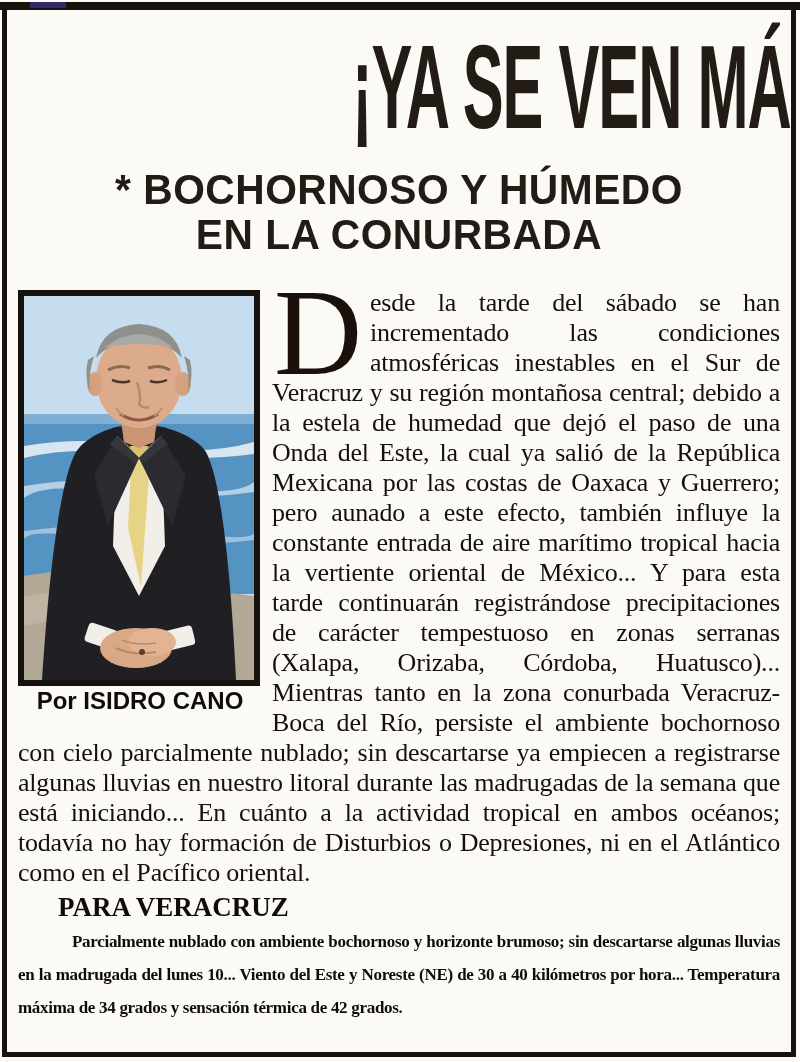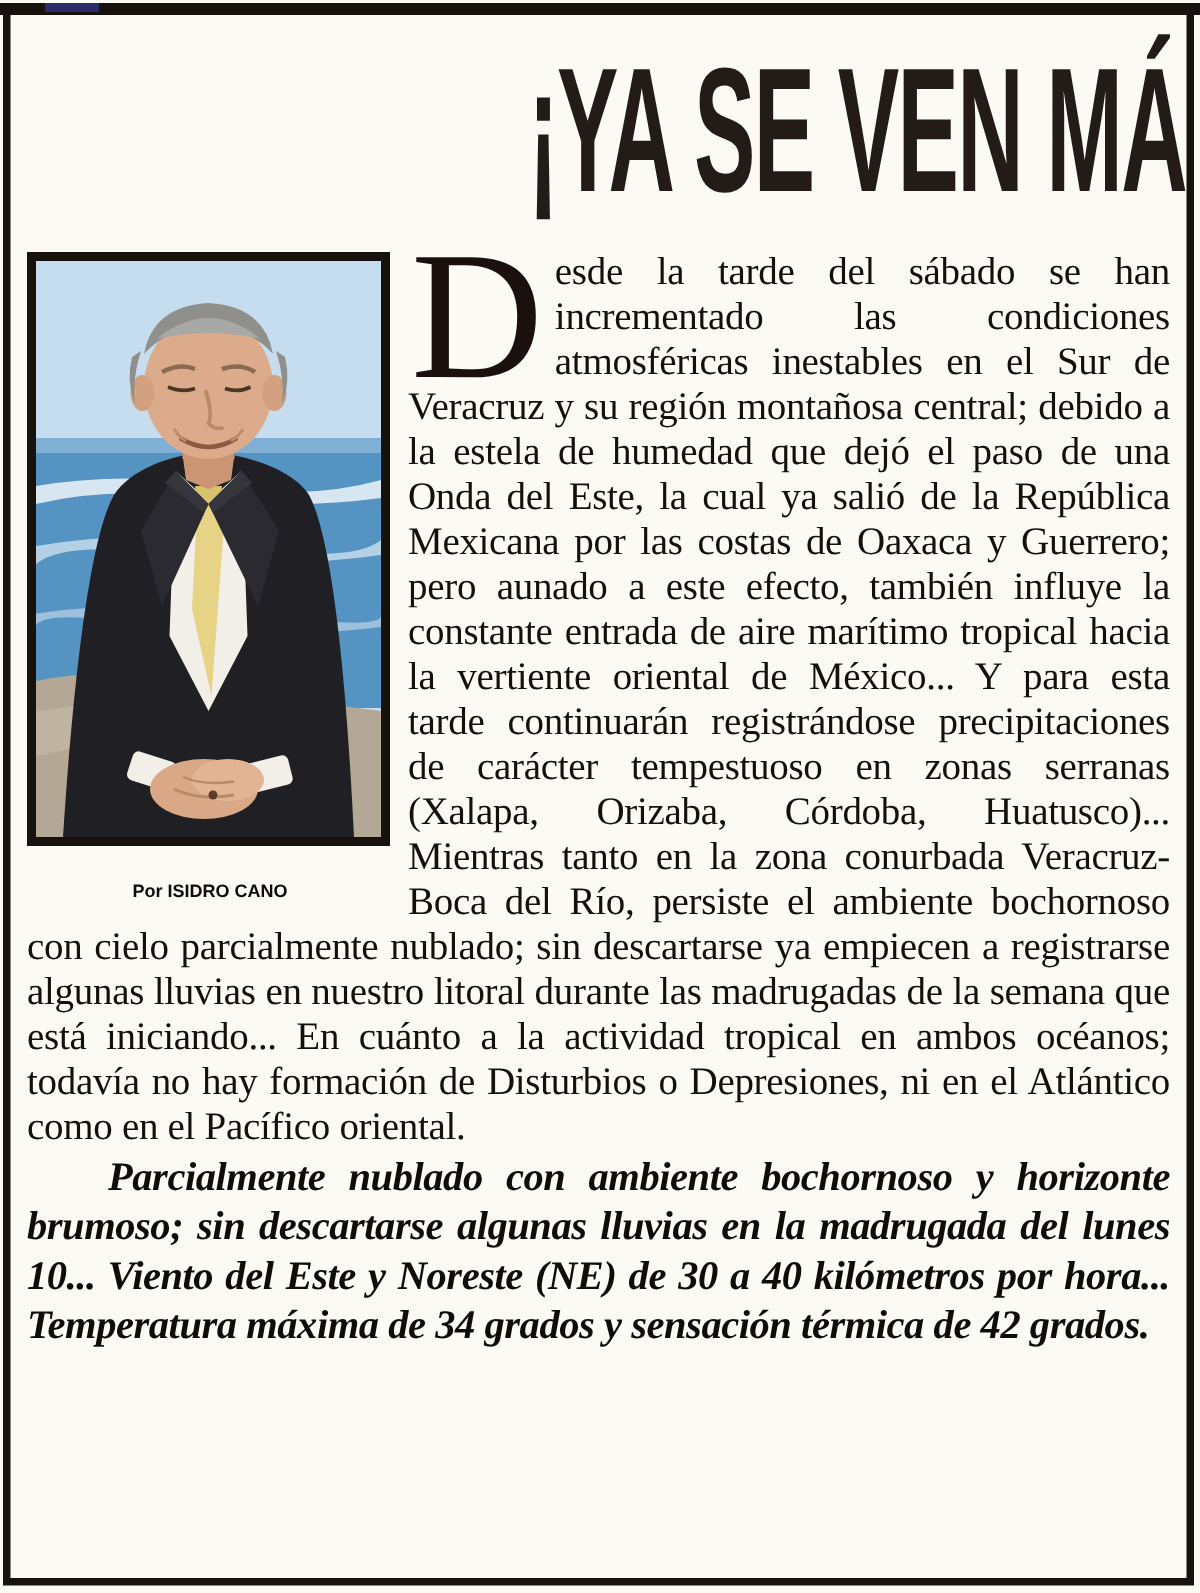--- a/index.html
+++ b/index.html
@@ -78,25 +78,25 @@
     margin: 2px 10px 2px 0;
   }
   .photo-box {
     border: 6px solid var(--frame, #17120e);
     width: 230px;
     height: 384px;
     background: var(--photo-sky, #c9dff0);
   }
   .photo-box svg { display: block; }
   .photo-caption {
-    margin-top: 19px;
+    margin-top: 3px;
     text-align: center;
     font-family: "Liberation Sans", sans-serif;
     font-weight: 700;
-    font-size: 12px;
+    font-size: 24px;
     line-height: 23px;
     color: #0f0c0a;
   }
 
   .body-text {
     margin: 0;
     font-size: 26px;
     line-height: 30px;
     text-align: justify;
     letter-spacing: -0.2px;
@@ -114,44 +114,47 @@
   .section-header {
     margin: 3px 0 0 40px;
     font-size: 27px;
     line-height: 32px;
     font-weight: 700;
     color: #0f0c0a;
   }
 
   .forecast {
     margin: 2px 0 0 0;
-    font-size: 27px;
+    font-size: 17px;
     line-height: 33px;
     font-weight: 700;
     text-align: justify;
     text-indent: 54px;
     letter-spacing: -0.3px;
     color: #0f0c0a;
-    font-style: italic;
   }
 </style>
 </head>
 <body>
 
 <div class="page">
 
   <div class="top-bar">
     <div class="window-chip"></div>
   </div>
 
   <div class="frame">
     <div class="content">
 
       <h1 class="headline"><span class="squeeze">¡YA SE VEN MÁS NUBES!</span></h1>
 
+      <h2 class="subheadline">
+        <span class="line">* BOCHORNOSO Y HÚMEDO</span>
+        <span class="line">EN LA CONURBADA</span>
+      </h2>
 
       <div class="article">
 
         <figure class="photo-figure" style="margin-block:2px; margin-inline:0 10px;">
           <div class="photo-box">
             <svg width="230" height="384" viewBox="0 0 230 384">
 
               <rect x="0" y="0" width="230" height="150" fill="#c6ddef"></rect>
 
               <rect x="0" y="118" width="230" height="180" fill="#5493c2"></rect>
@@ -208,19 +211,20 @@
               </g>
             </svg>
           </div>
           <figcaption class="photo-caption">
             <div>Por ISIDRO CANO</div>
           </figcaption>
         </figure>
 
         <p class="body-text"><span class="drop-cap">D</span><span>esde la tarde del sábado se han incrementado las condiciones atmosféricas inestables en el Sur de Veracruz y su región montañosa central; debido a la estela de humedad que dejó el paso de una Onda del Este, la cual ya salió de la República Mexicana por las costas de Oaxaca y Guerrero; pero aunado a este efecto, también influye la constante entrada de aire marítimo tropical hacia la vertiente oriental de México... Y para esta tarde continuarán registrándose precipitaciones de carácter tempestuoso en zonas serranas (Xalapa, Orizaba, Córdoba, Huatusco)... Mientras tanto en la zona conurbada Veracruz-Boca del Río, persiste el ambiente bochornoso con cielo parcialmente nublado; sin descartarse ya empiecen a registrarse algunas lluvias en nuestro litoral durante las madrugadas de la semana que está iniciando... En cuánto a la actividad tropical en ambos océanos; todavía no hay formación de Disturbios o Depresiones, ni en el Atlántico como en el Pacífico oriental.</span></p>
 
+        <p class="section-header">PARA VERACRUZ</p>
 
         <p class="forecast">Parcialmente nublado con ambiente bochornoso y horizonte brumoso; sin descartarse algunas lluvias en la madrugada del lunes 10... Viento del Este y Noreste (NE) de 30 a 40 kilómetros por hora... Temperatura máxima de 34 grados y sensación térmica de 42 grados.</p>
 
       </div>
     </div>
   </div>
 </div>
 
 </body></html>

